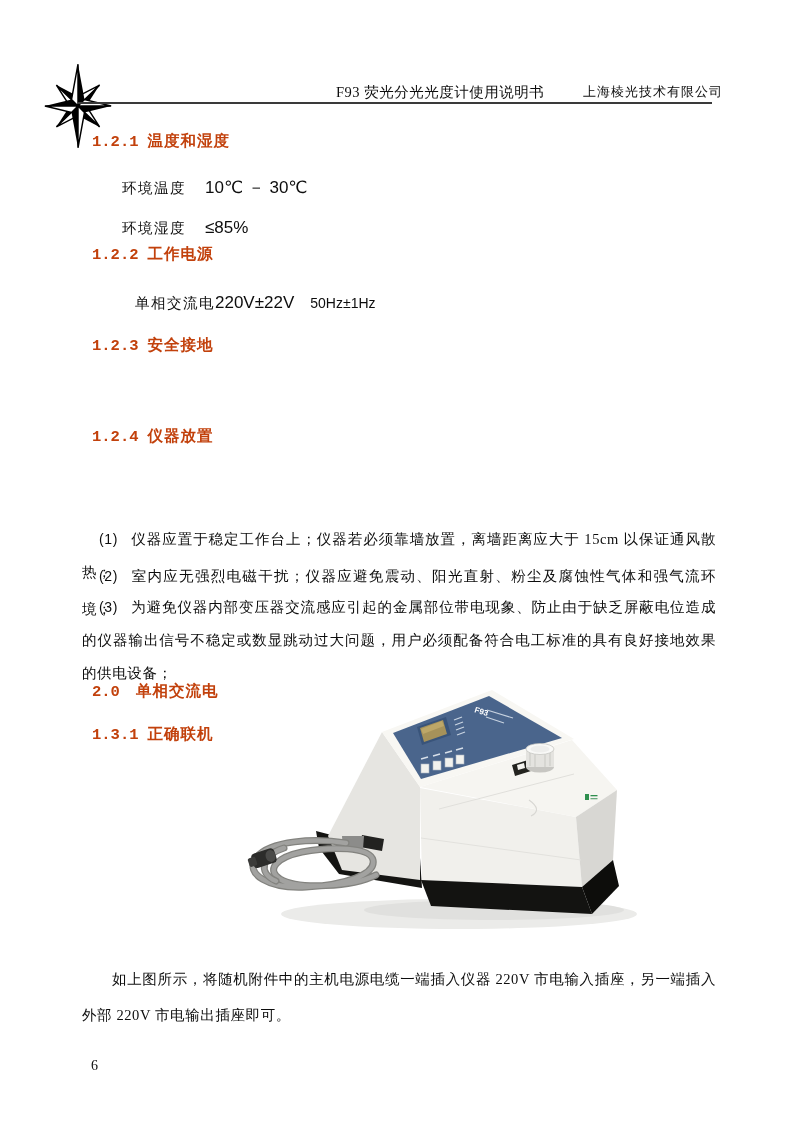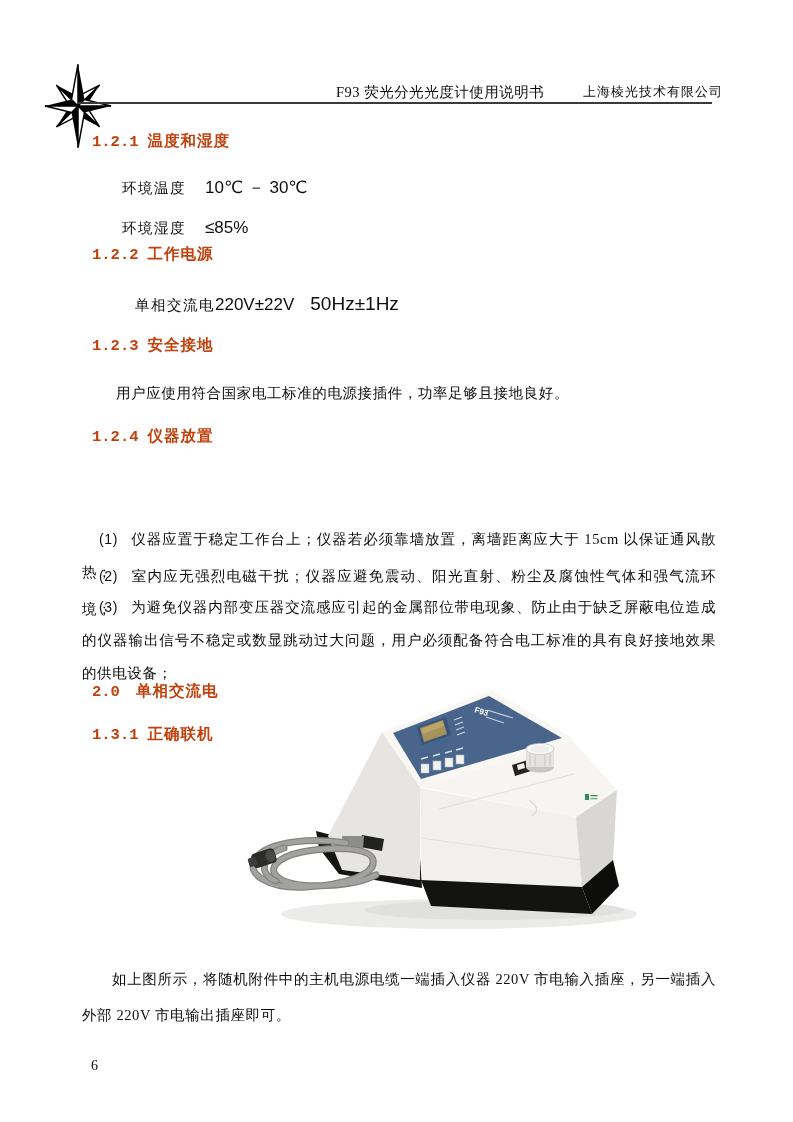--- a/index.html
+++ b/index.html
@@ -23,21 +23,21 @@
     font-family:Liberation Mono, monospace;
     font-weight:bold;font-size:15.5px;color:#c2410c;
     white-space:nowrap;
   }
   .h .ht{margin-left:9px;letter-spacing:1px;}
   .h.wide .ht{margin-left:16px;}
   
   .row{position:absolute;left:122px;font-size:14.5px;white-space:nowrap;}
   .row .lab{display:inline-block;letter-spacing:1.5px;}
   .row .val{font-family:"Liberation Sans","DejaVu Sans",sans-serif;font-size:17px;}
-  .row .val2{font-family:"Liberation Sans","DejaVu Sans",sans-serif;font-size:19px;margin-left:16px;text-align:right;}
+  .row .val2{font-family:"Liberation Sans","DejaVu Sans",sans-serif;font-size:14px;margin-left:16px;text-align:right;}
   .lab.w83{width:83px;}
   .lab.w93{width:93px;text-align:right;}
   .para{
     position:absolute;left:82px;width:634px;
     font-size:14.5px;line-height:33px;
     text-align:justify;letter-spacing:.6px;
   }
   .para .mk{font-family:"Liberation Sans","DejaVu Sans",sans-serif;margin-right:13px;font-size:14px;}
   .indent1{text-indent:34px;}
   .indent2{text-indent:17px;margin-top:24px;}
@@ -88,23 +88,20 @@
   <div class="h" style="top:244px;">
     <span>1.2.2</span><span class="ht">工作电源</span>
   </div>
   <div class="row" style="top:293px;">
     <span class="lab w93">单相交流电</span><span class="val">220V±22V</span><span class="val2">50Hz±1Hz</span>
   </div>
 
   <div class="h" style="top:335px;text-align:center;">
     <span>1.2.3</span><span class="ht">安全接地</span>
   </div>
-  <div class="para indent1" style="top:377px;">
-    <span>用户应使用符合国家电工标准的电源接插件，功率足够且接地良好。</span>
-  </div>
 
   <div class="h" style="top:426px;">
     <span>1.2.4</span><span class="ht">仪器放置</span>
   </div>
   <div class="para indent2" style="top:499px;">
     <span class="mk">(1)</span><span>仪器应置于稳定工作台上；仪器若必须靠墙放置，离墙距离应大于 15cm 以保证通风散热；</span>
   </div>
   <div class="para indent2" style="top:536px;">
     <span class="mk">(2)</span><span>室内应无强烈电磁干扰；仪器应避免震动、阳光直射、粉尘及腐蚀性气体和强气流环境；</span>
   </div>

